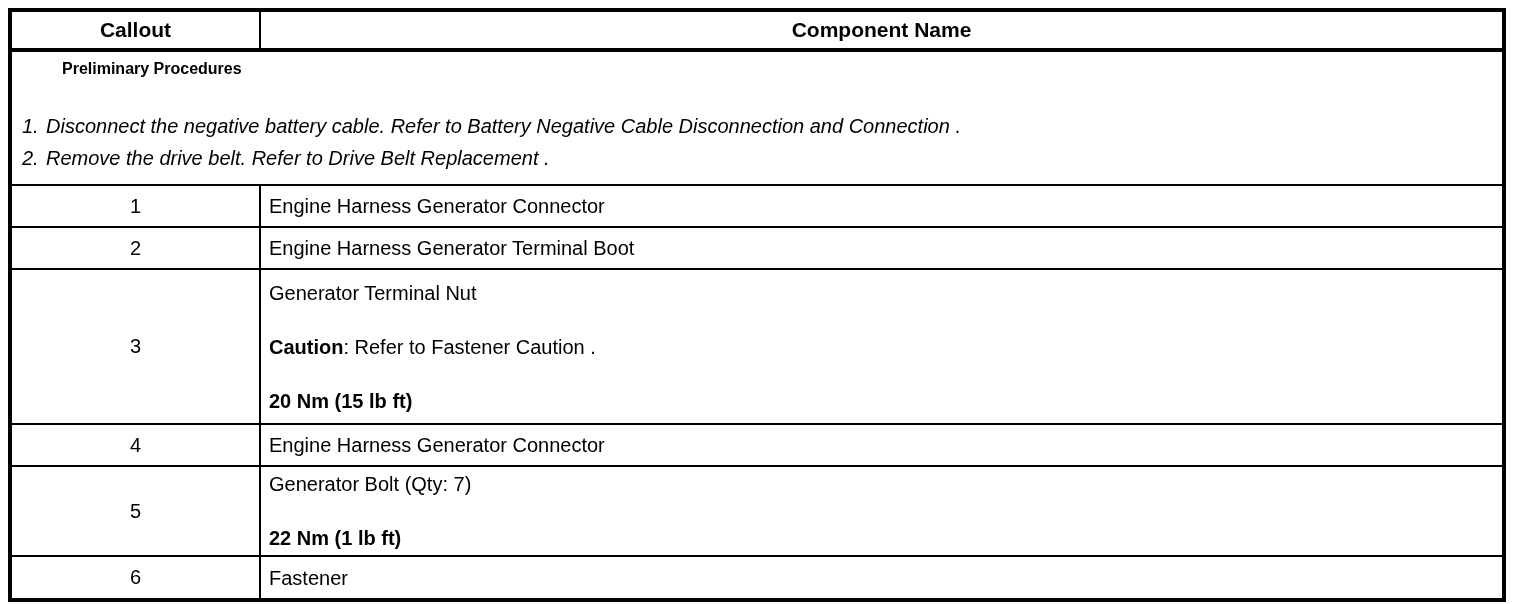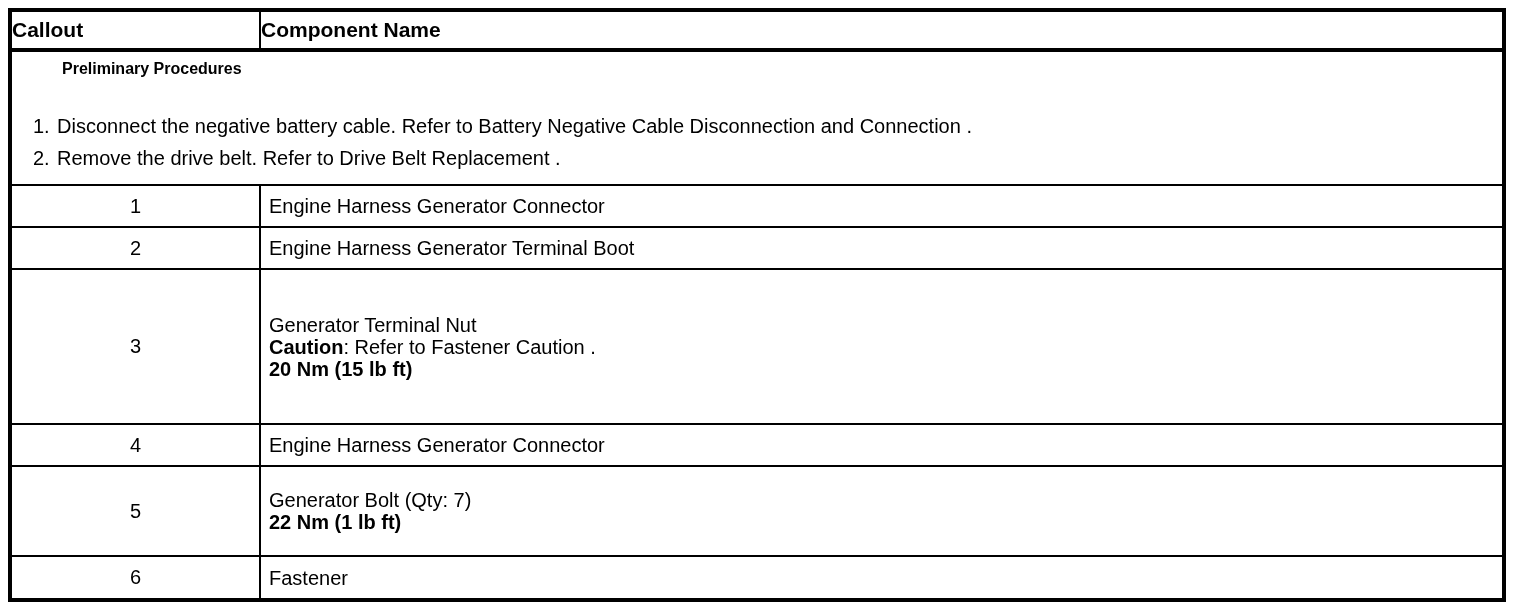--- a/index.html
+++ b/index.html
@@ -28,55 +28,56 @@
   col.callout-col { width: 250px; }
   th, td {
     border: 2px solid #000000;
     padding: 0;
   }
   thead th {
     border-bottom: 4px solid #000000;
     height: 36px;
     font-weight: bold;
     font-size: 21px;
-    text-align: left;
+    text-align: center;
     vertical-align: middle;
   }
   td.callout-cell {
     text-align: center;
     vertical-align: middle;
   }
   td.component-cell {
     vertical-align: middle;
     padding-left: 8px;
     line-height: 22px;
   }
   tr.single-row td { height: 40px; }
   tr.row-3 td { height: 153px; }
   tr.row-5 td { height: 88px; }
   tr.row-6 td { height: 41px; }
-  .para + .para { }
+  .para + .para { margin-top: 32px; }
   .bold { font-weight: bold; }
   td.prelim-cell {
     height: 126px;
     vertical-align: top;
     padding-top: 6px;
   }
   .prelim-title {
     margin-left: 50px;
     font-weight: bold;
     font-size: 16px;
     line-height: 22px;
   }
   .prelim-steps {
     margin-top: 30px;
   }
   .prelim-step {
-    margin-left: 21px;
+    margin-left: 10px;
     line-height: 32px;
+    font-style: italic;
   }
   .step-num {
     display: inline-block;
     width: 24px;
   }
 </style>
 </head>
 <body>
 
 <div class="page">

